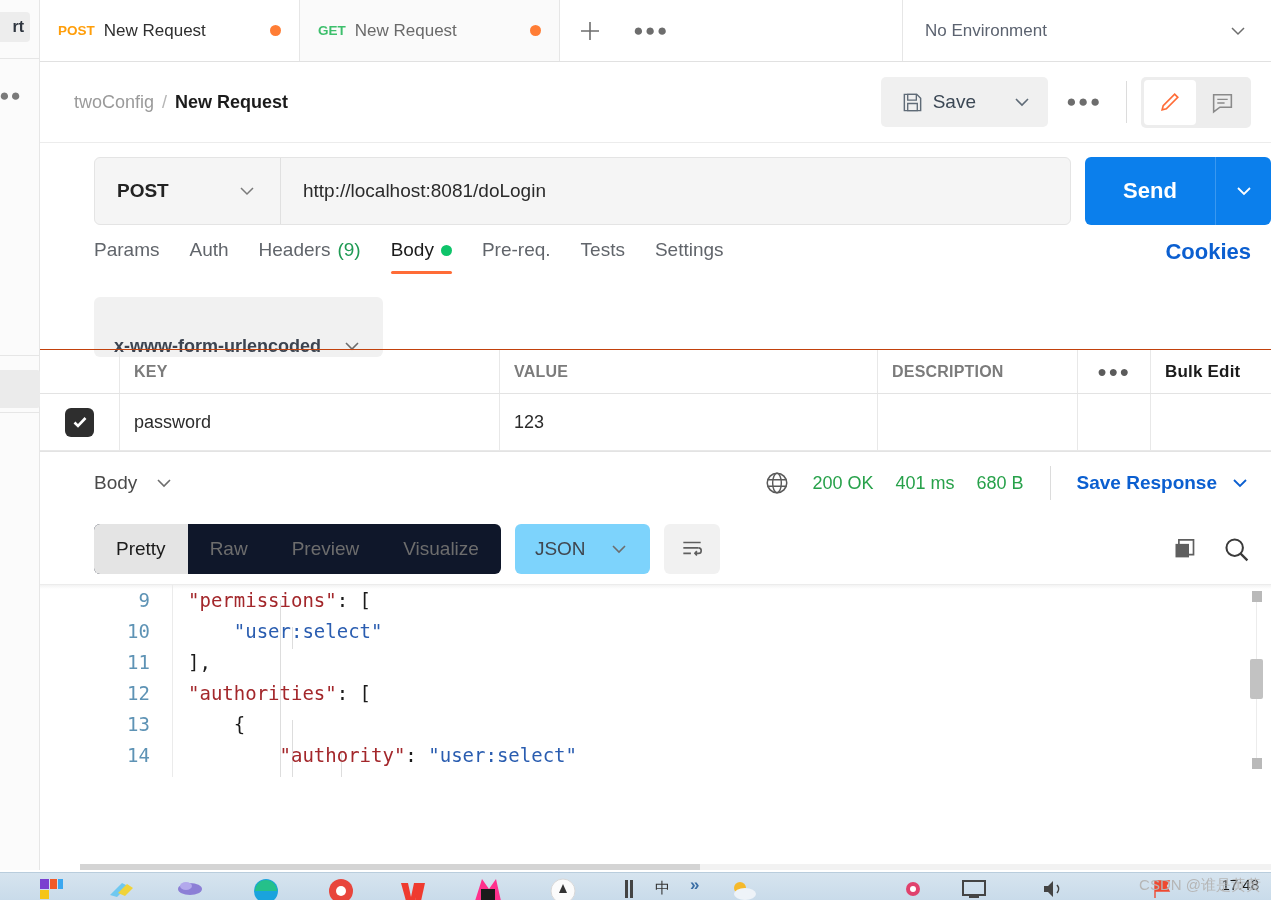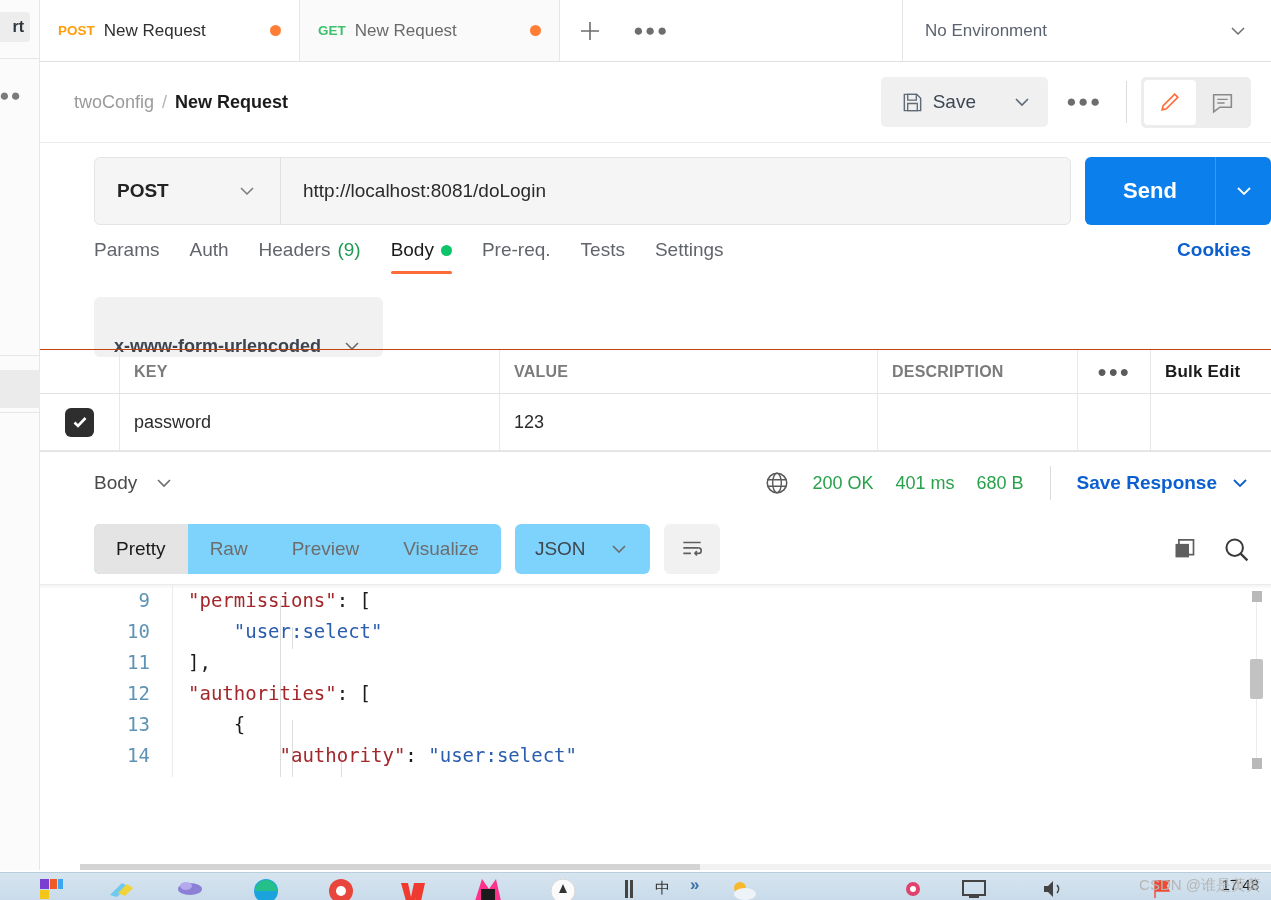--- a/index.html
+++ b/index.html
@@ -157,21 +157,21 @@
     display: flex; align-items: center; gap: 7px; white-space: nowrap;
   }
   .rtab.active { color: #1b1b1b; }
   .rtab.active::after {
     content: ""; position: absolute; left: 0; right: 0; bottom: 0;
     height: 3px; background: #ff6c37; border-radius: 2px;
   }
   .rtab .cnt { color: #1f9a54; }
   .rtab .greendot { width: 11px; height: 11px; border-radius: 50%; background: #0ec46a; }
   #cookies-link {
-    margin-left: auto; font-size: 19px; color: #0b5fd0; font-weight: bold;
+    margin-left: auto; font-size: 22px; color: #0b5fd0; font-weight: bold;
   }
 
   
   #bodytype-row { position: relative; height: 58px; padding: 6px 0 0 54px; }
   #bodytype {
     display: inline-flex; align-items: flex-end; gap: 20px;
     height: 60px; padding: 0 20px; background: #f1f1f1; border-radius: 6px;
     font-size: 18px; font-weight: bold; color: #3c4450;
   }
 
@@ -208,21 +208,21 @@
   #resp-stats { margin-left: auto; display: flex; align-items: center; gap: 22px; }
   #resp-stats .stat { font-size: 18px; color: #27a14a; }
   #resp-divider { width: 1px; height: 34px; background: #dcdcdc; margin: 0 4px; }
   #save-resp { font-size: 19px; color: #0b5fd0; font-weight: bold; display: flex; align-items: center; gap: 12px; }
 
   
   #resptools {
     position: relative; height: 70px; display: flex; align-items: center;
     padding: 0 20px 0 54px; gap: 14px;
   }
-  #pv-group { display: flex; background: #7dd3fc; border-radius: 6px; overflow: hidden; }
+  #pv-group { display: flex; background: #0f172a; border-radius: 6px; overflow: hidden; }
   #pv-group .pv {
     height: 50px; padding: 0 22px; display: flex; align-items: center;
     font-size: 19px; color: #6d6d6d;
   }
   #pv-group .pv.on { background: #e4e4e4; color: #1b1b1b; }
   #fmt-sel {
     display: flex; align-items: center; gap: 22px; height: 50px; padding: 0 20px;
     background: #7dd3fc; border-radius: 6px; font-size: 19px; color: #40464f;
   }
   #wrap-btn {

